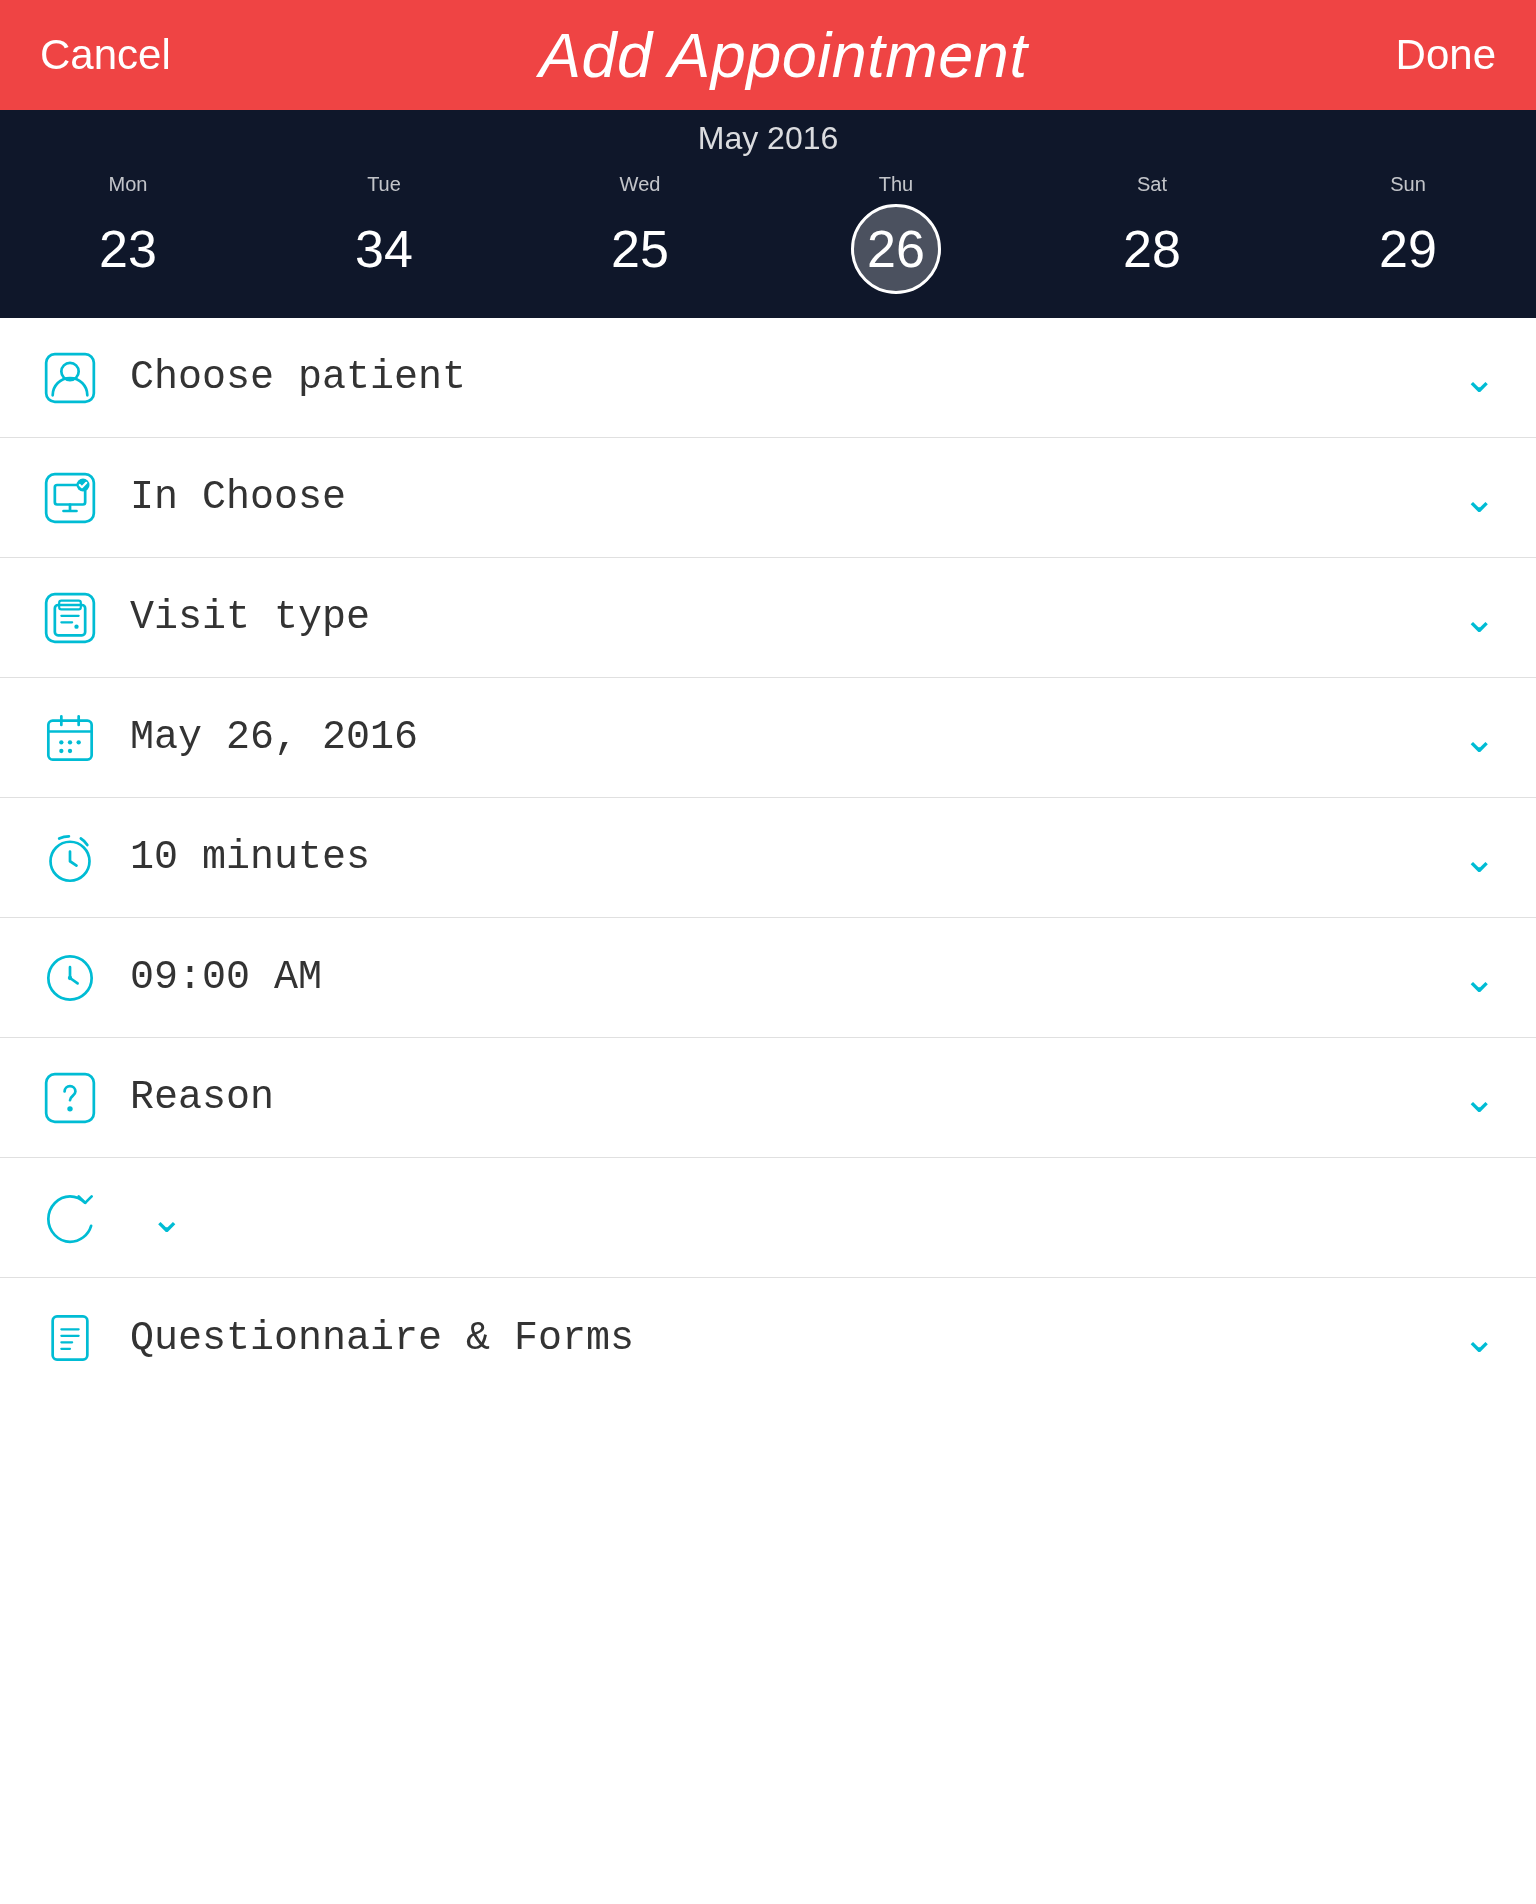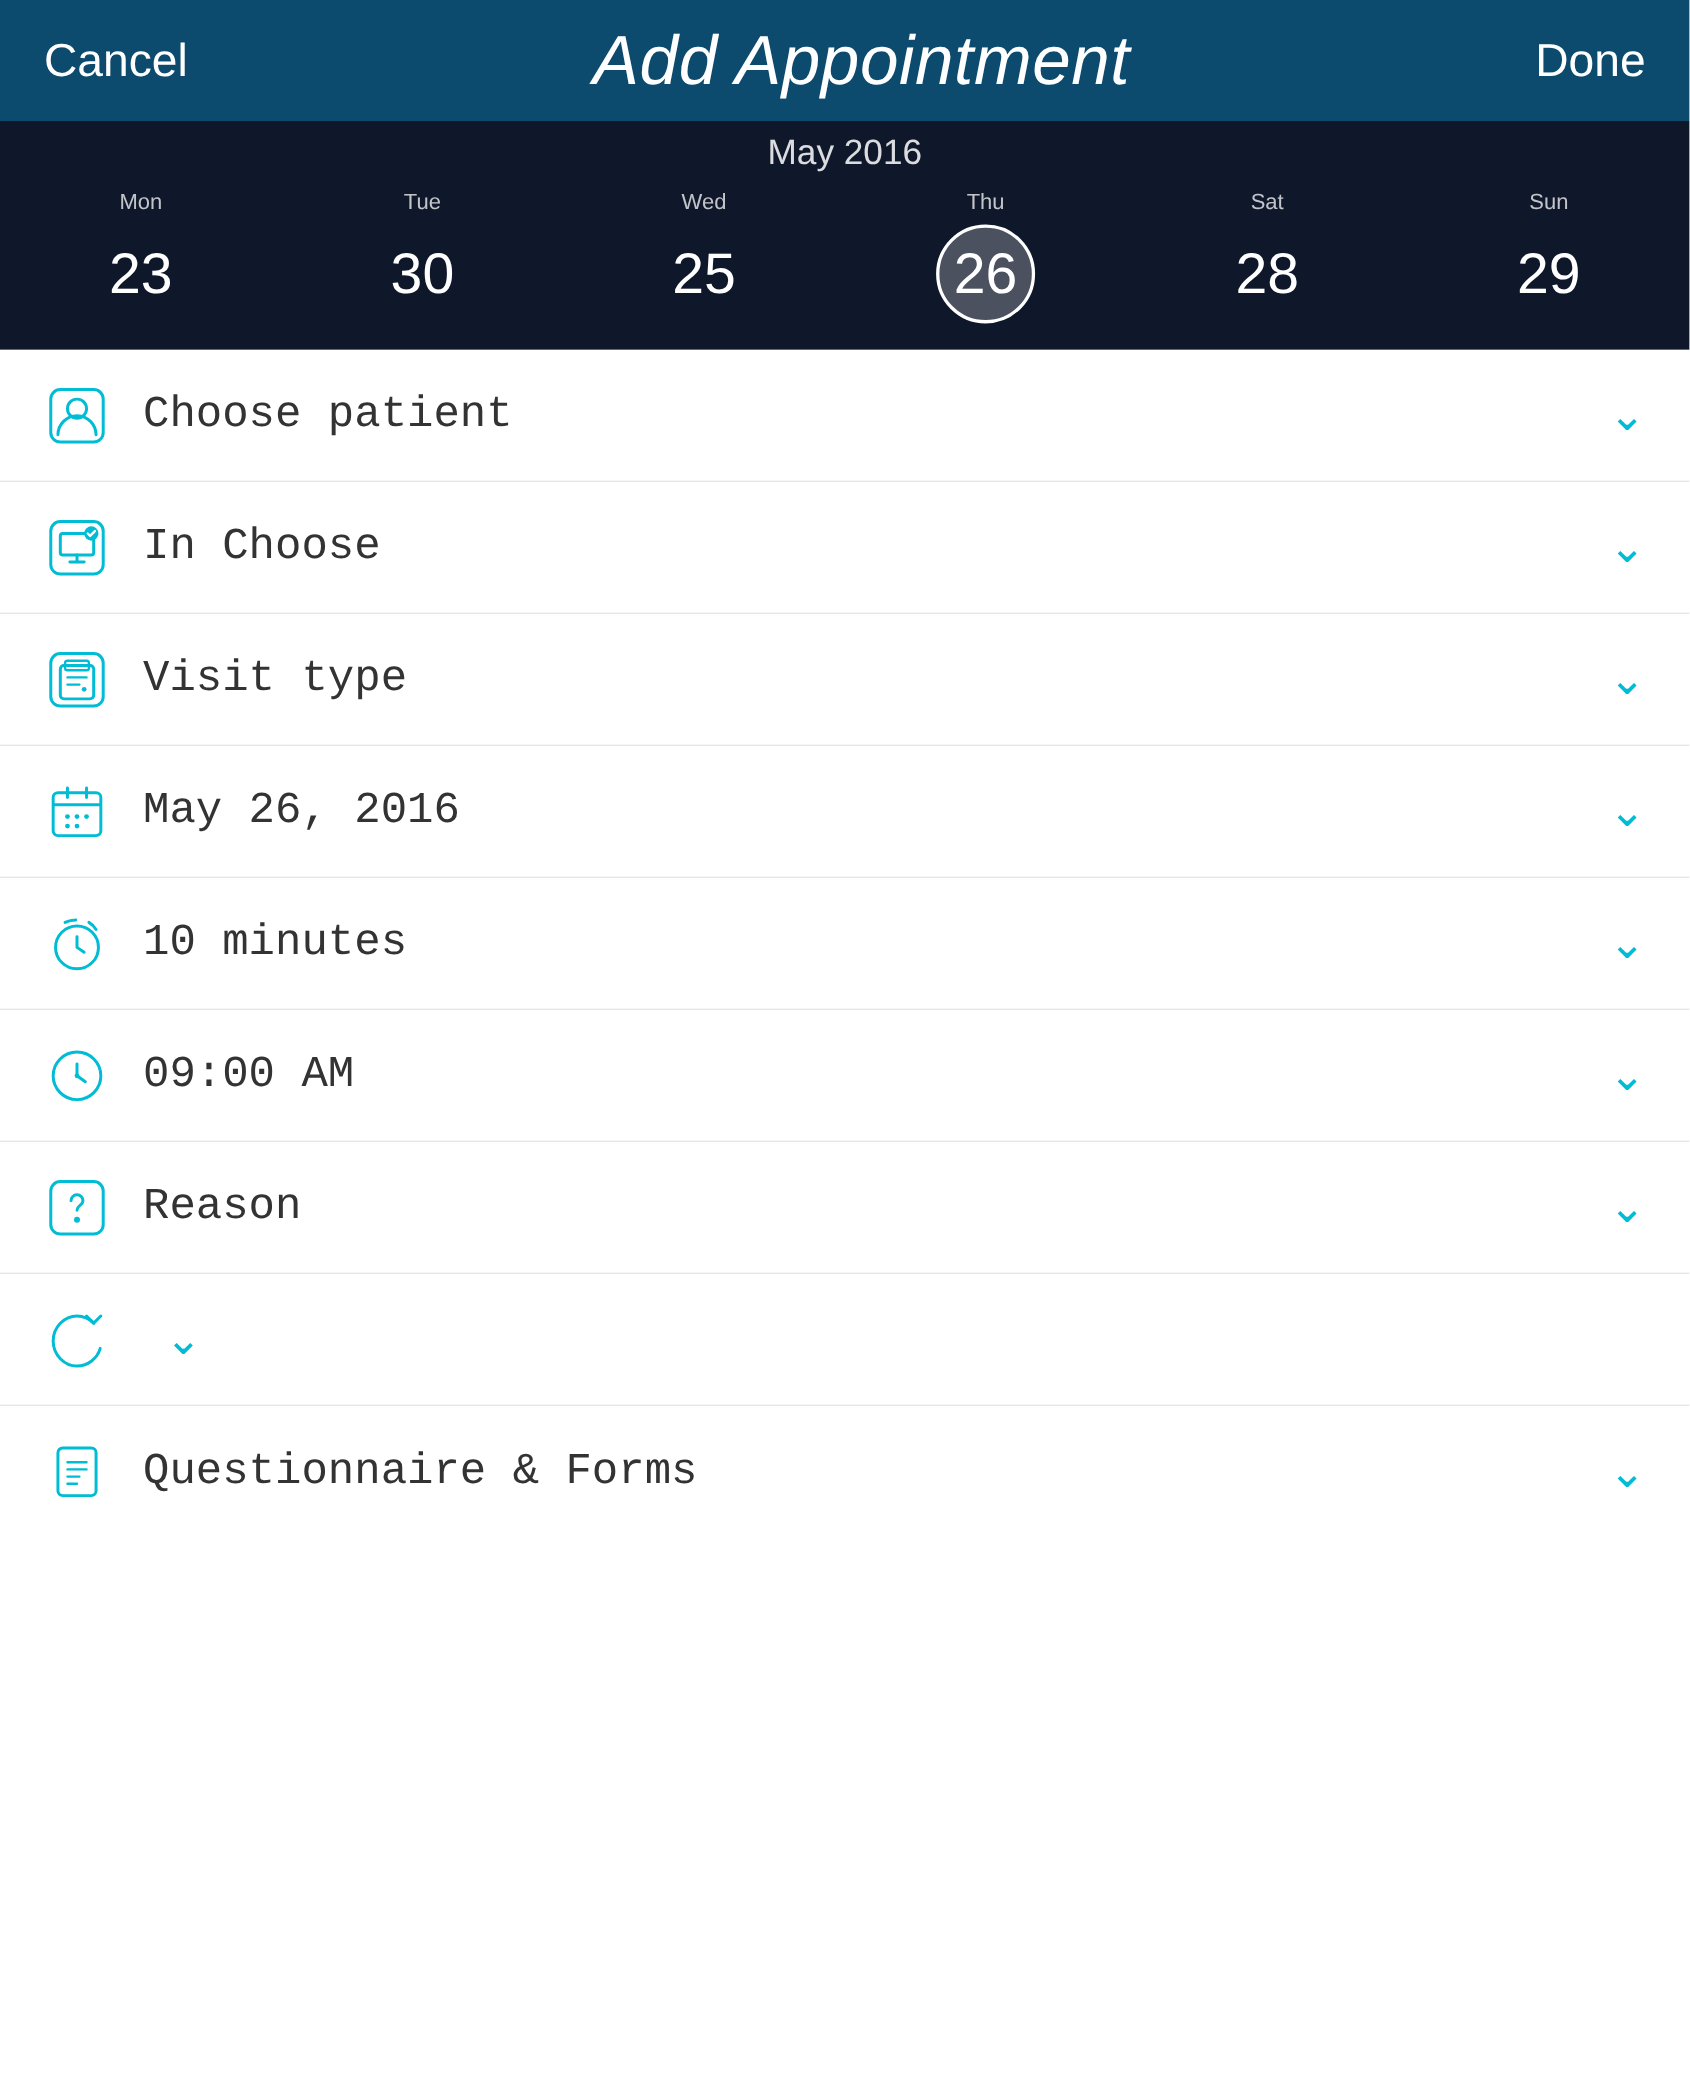--- a/index.html
+++ b/index.html
@@ -5,21 +5,21 @@
     * { box-sizing: border-box; margin: 0; padding: 0; }
     body {
       font-family: -apple-system, BlinkMacSystemFont, 'Helvetica Neue', Arial, sans-serif;
       background: #fff;
       width: 1536px;
       min-height: 1904px;
     }
 
     
     .header {
-      background: #0c4a6e;
+      background: #ef4444;
       color: white;
       padding: 0 40px;
       height: 110px;
       display: flex;
       align-items: center;
       justify-content: space-between;
     }
     .header-title {
       font-size: 63px;
       font-weight: 500;
@@ -130,21 +130,21 @@
 
 <div class="calendar-strip">
   <div class="month-label">May 2016</div>
   <div class="days-row" id="days-row">
       <div class="day-col">
         <div class="day-name">Mon</div>
         <div class="day-num">23</div>
       </div>
       <div class="day-col">
         <div class="day-name">Tue</div>
-        <div class="day-num">30</div>
+        <div class="day-num">34</div>
       </div>
       <div class="day-col">
         <div class="day-name">Wed</div>
         <div class="day-num">25</div>
       </div>
       <div class="day-col">
         <div class="day-name">Thu</div>
         <div class="day-num selected">26</div>
       </div>
       <div class="day-col">

